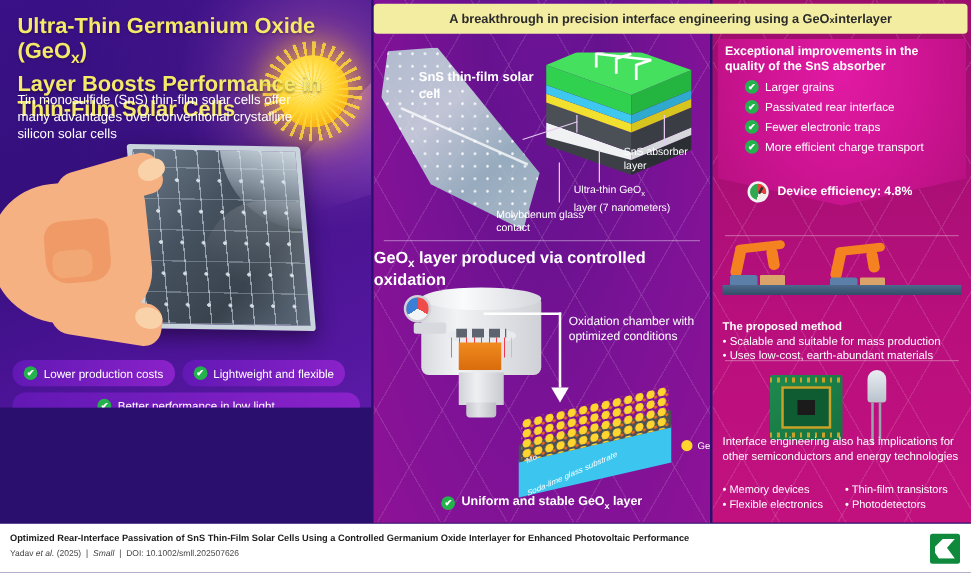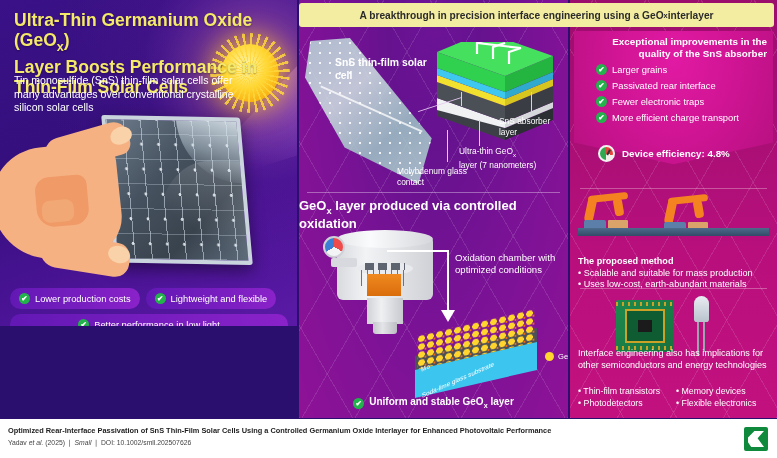--- a/index.html
+++ b/index.html
@@ -184,21 +184,21 @@
   .lead { position:absolute; background:#e6c9f2; }
 
   
   .right { position:absolute; left:570px; top:0; width:207px; height:418px;
       background:linear-gradient(180deg,#9c0e6c 0%,#a80f74 30%,#b80f7d 60%,#c2117f 100%);
       overflow:hidden; }
   .rbox1 { position:absolute; left:4px; top:31px; width:199px; height:155px;
       background:
         radial-gradient(ellipse at 50% 18%, #e11aa3 0%, #cf1493 45%, #b10f7d 100%);
       clip-path:polygon(0 0,100% 0,100% 72%,50% 86%,0 72%); }
-  .rtitle { position:absolute; left:10px; top:36px; width:187px; text-align:right;
+  .rtitle { position:absolute; left:10px; top:36px; width:187px; text-align:left;
       font-size:9.9px; font-weight:bold; line-height:12.4px; color:#ffffff; }
   .rlist { position:absolute; left:26px; top:64px; width:175px; }
   .rlist .it { display:flex; align-items:center; gap:5px; font-size:9.4px; color:#ffffff; margin-bottom:5px; }
 
   .effrow { position:absolute; left:28px; top:145px; display:flex; align-items:center; gap:7px;
       font-size:9.8px; font-weight:bold; color:#ffffff; }
   .gauge { width:17px; height:17px; border-radius:50%;
       background:conic-gradient(#e8433a 0 30%, #f3f0ea 0 52%, #2fa84f 0 100%);
       border:2px solid #f2f2f2; position:relative; }
   .gauge::after{ content:""; position:absolute; left:50%; top:50%; width:1.6px; height:6px;
@@ -488,26 +488,26 @@
     <div class="led">
       <div class="led-bulb"></div>
       <div class="led-leg1"></div>
       <div class="led-leg2"></div>
     </div>
 
     <div class="rtxt" style="left:8px; top:348px; width:196px;">Interface engineering also has implications for other semiconductors and energy technologies</div>
 
     <div class="bullets2">
       <div>
+        <p>• Memory devices</p>
+        <p>• Flexible electronics</p>
+      </div>
+      <div>
         <p>• Thin-film transistors</p>
         <p>• Photodetectors</p>
-      </div>
-      <div>
-        <p>• Memory devices</p>
-        <p>• Flexible electronics</p>
       </div>
     </div>
   </div>
 
   <div class="banner">
     <span>A breakthrough in precision interface engineering using a GeO</span>
       <span class="sub">x</span>
       <span> interlayer</span>
   </div>
 

